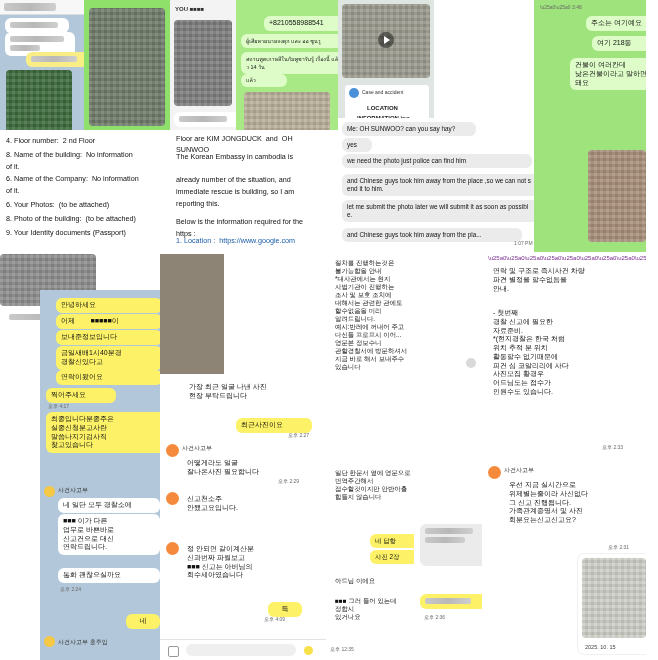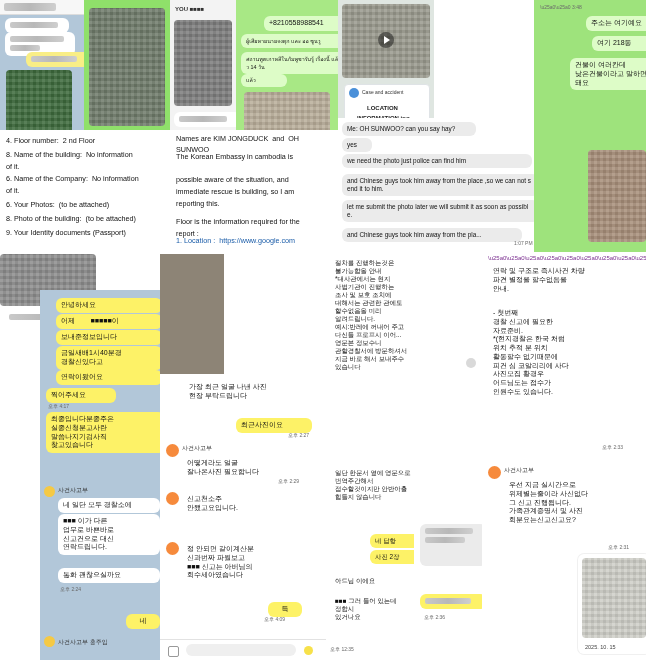--- a/index.html
+++ b/index.html
@@ -143,28 +143,28 @@
     <div class="doc" style="left:6px;top:32px;width:160px;">of it.</div>
     <div class="doc" style="left:6px;top:44px;width:160px;">6. Name of the Company:  No information</div>
     <div class="doc" style="left:6px;top:56px;width:160px;">of it.</div>
     <div class="doc" style="left:6px;top:70px;width:160px;">6. Your Photos:  (to be attached)</div>
     <div class="doc" style="left:6px;top:84px;width:160px;">8. Photo of the building:  (to be attached)</div>
     <div class="doc" style="left:6px;top:98px;width:160px;">9. Your Identity documents (Passport)</div>
 
   </div>
 
   <div class="panel pane-white" style="left:170px;top:130px;width:168px;height:122px;background:#ffffff;">
-    <div class="doc" style="left:6px;top:4px;width:158px;">Names are KIM JONGDUCK  and  OH</div>
+    <div class="doc" style="left:6px;top:4px;width:158px;">Floor are KIM JONGDUCK  and  OH</div>
     <div class="doc" style="left:6px;top:15px;width:158px;">SUNWOO</div>
     <div class="doc" style="left:6px;top:22px;width:158px;">The Korean Embassy in cambodia is</div>
-    <div class="doc" style="left:6px;top:45px;width:158px;">possible aware of the situation, and</div>
+    <div class="doc" style="left:6px;top:45px;width:158px;">already number of the situation, and</div>
     <div class="doc" style="left:6px;top:57px;width:158px;">immediate rescue is building, so I am</div>
     <div class="doc" style="left:6px;top:69px;width:158px;">reporting this.</div>
-    <div class="doc" style="left:6px;top:87px;width:158px;">Floor is the information required for the</div>
-    <div class="doc" style="left:6px;top:99px;width:158px;">report :</div>
+    <div class="doc" style="left:6px;top:87px;width:158px;">Below is the information required for the</div>
+    <div class="doc" style="left:6px;top:99px;width:158px;">https :</div>
     <div class="doc" style="left:6px;top:106px;width:158px;color:#1a5ca8;">1. Location :  https://www.google.com</div>
   </div>
 
   <div class="panel pane-white" style="left:338px;top:118px;width:196px;height:134px;background:#ffffff;">
     <div class="bub b-grey" style="left:4px;top:4px;width:124px;font-size:6.4px;">Me: OH SUNWOO? can you say hay?</div>
     <div class="bub b-grey" style="left:4px;top:20px;width:20px;font-size:6.4px;">yes</div>
     <div class="bub b-grey" style="left:4px;top:36px;width:180px;font-size:6.4px;">we need the photo just police can find him</div>
     <div class="bub b-grey" style="left:4px;top:56px;width:186px;font-size:6.4px;">and Chinese guys took him away from the place ,so we can not send it to him.</div>
     <div class="bub b-grey" style="left:4px;top:82px;width:186px;font-size:6.4px;">let me submit the photo later we will submit it as soon as possible.</div>
     <div class="bub b-grey" style="left:4px;top:110px;width:170px;font-size:6.4px;">and Chinese guys took him away from the pla...</div>

